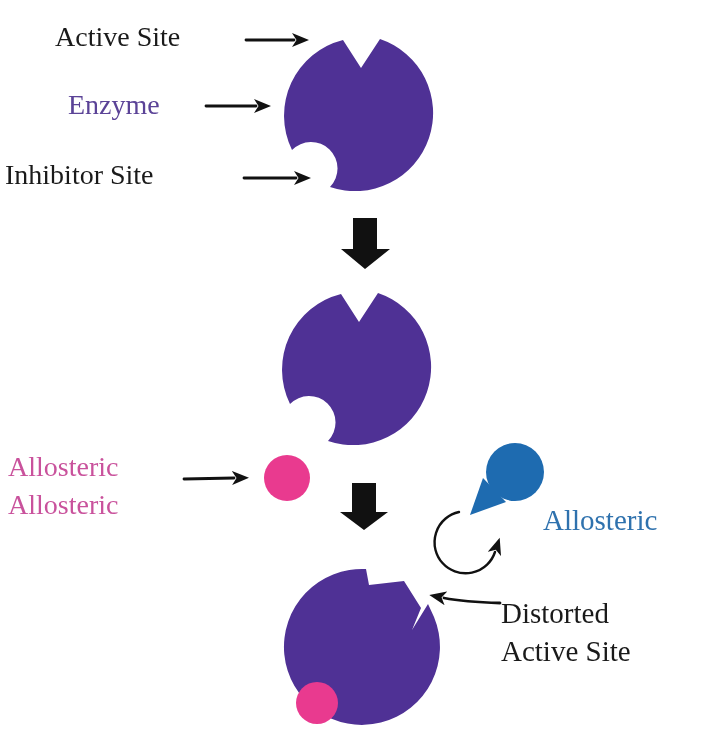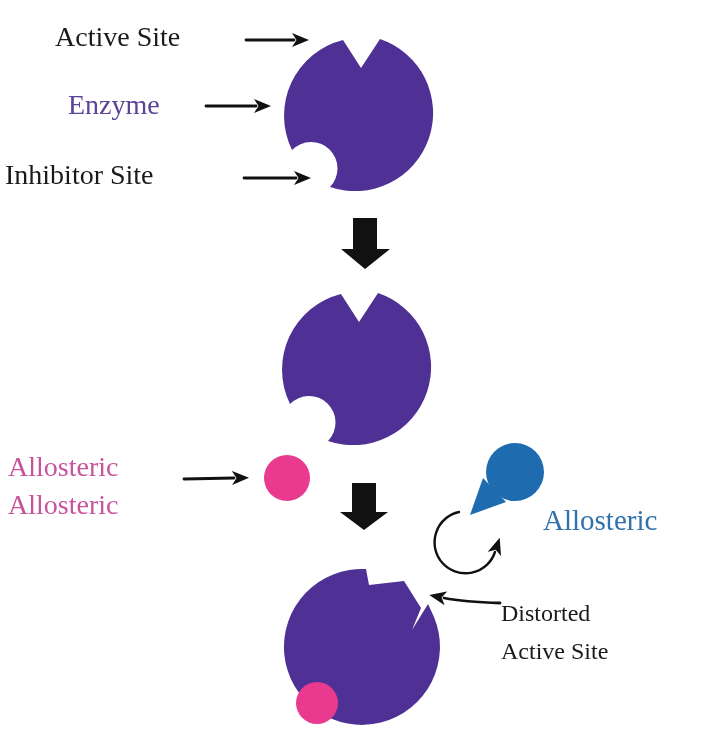--- a/index.html
+++ b/index.html
@@ -20,21 +20,21 @@
   }
   .label-active-site{left:55px;top:21px;}
   .label-enzyme{left:68px;top:89px;color:var(--color-enzyme_label,#5b4397);text-align:right;}
   .label-allosteric-site{left:5px;top:159px;}
   .label-inhibitor{
     left:8px;top:448px;width:176px;
     text-align:left;line-height:38px;
     color:var(--color-inhibitor_label,#c9529c);
   }
   .label-substrate{left:543px;top:504px;font-size:29px;color:var(--color-substrate_label,#2f72ae);}
-  .label-distorted{left:501px;top:594px;font-size:24px;line-height:38px;}
+  .label-distorted{left:501px;top:594px;font-size:29px;line-height:38px;}
 </style>
 </head>
 <body>
 
 <div class="canvas">
 
   <svg class="diagram" viewBox="0 0 720 738" width="720" height="738">
     <defs>
       <marker id="ah" markerUnits="userSpaceOnUse" markerWidth="18" markerHeight="14" refX="2" refY="7" orient="auto">
         <polygon points="0,0 17,7 0,14 4.5,7" fill="#111111"></polygon>

